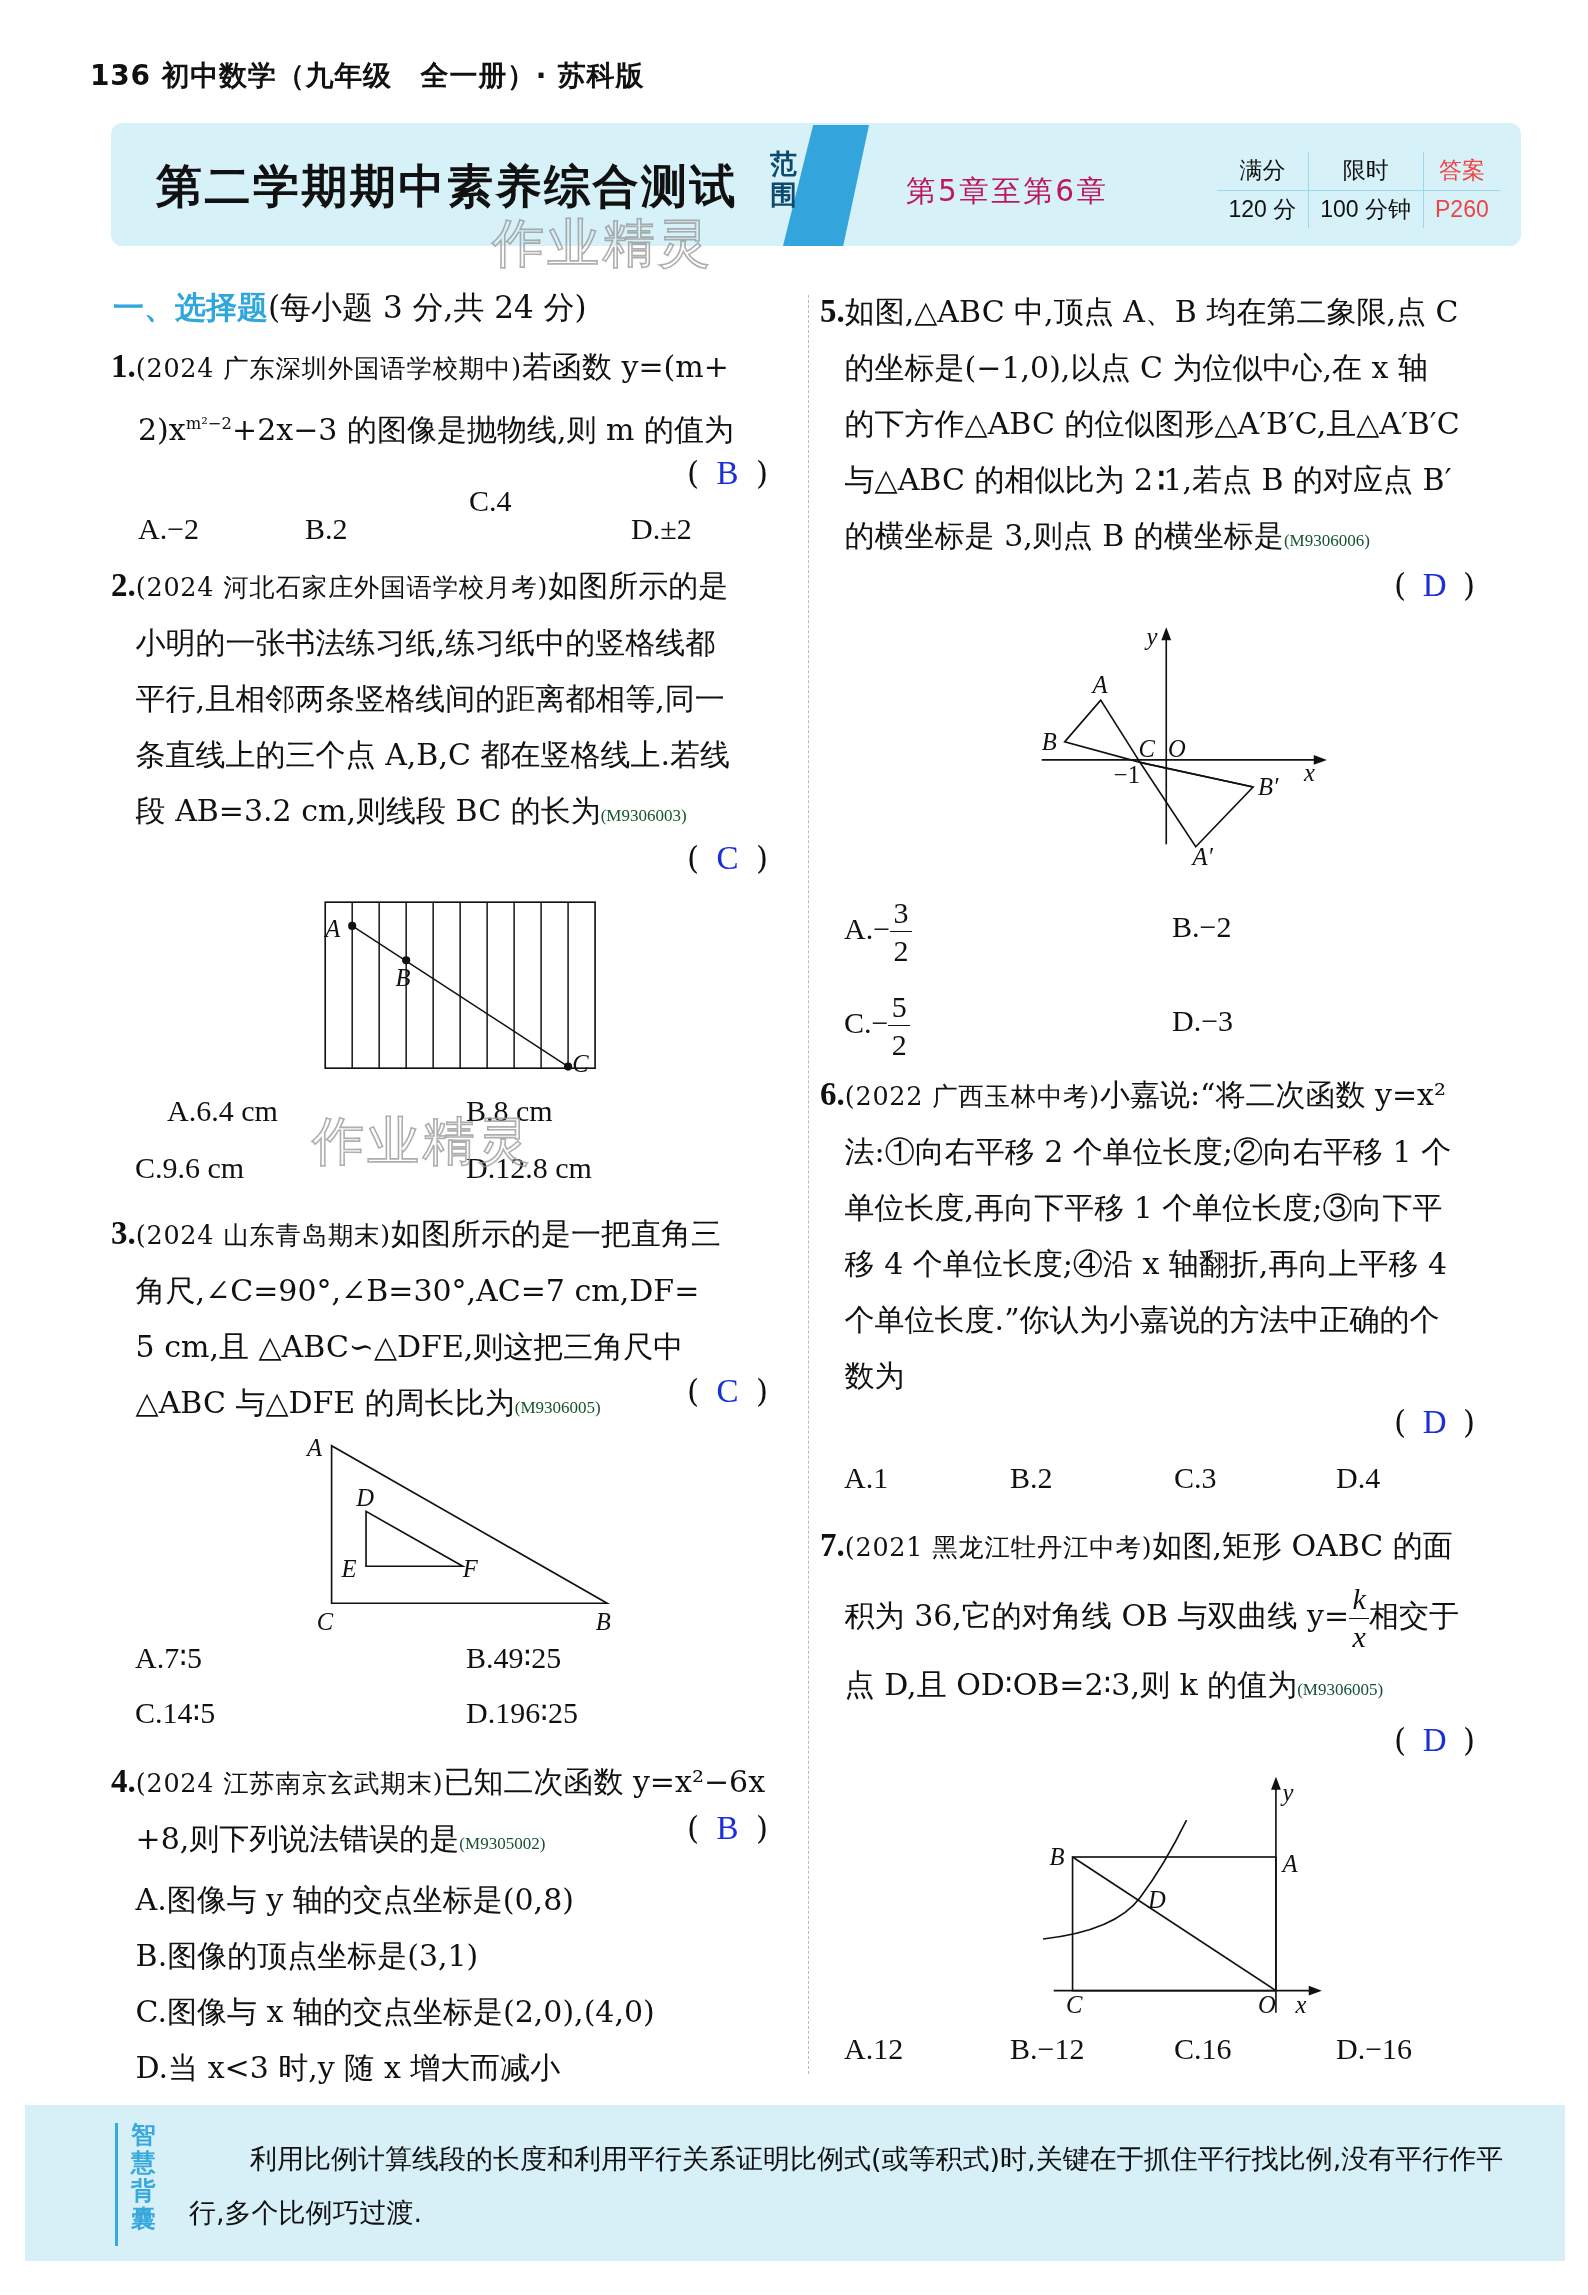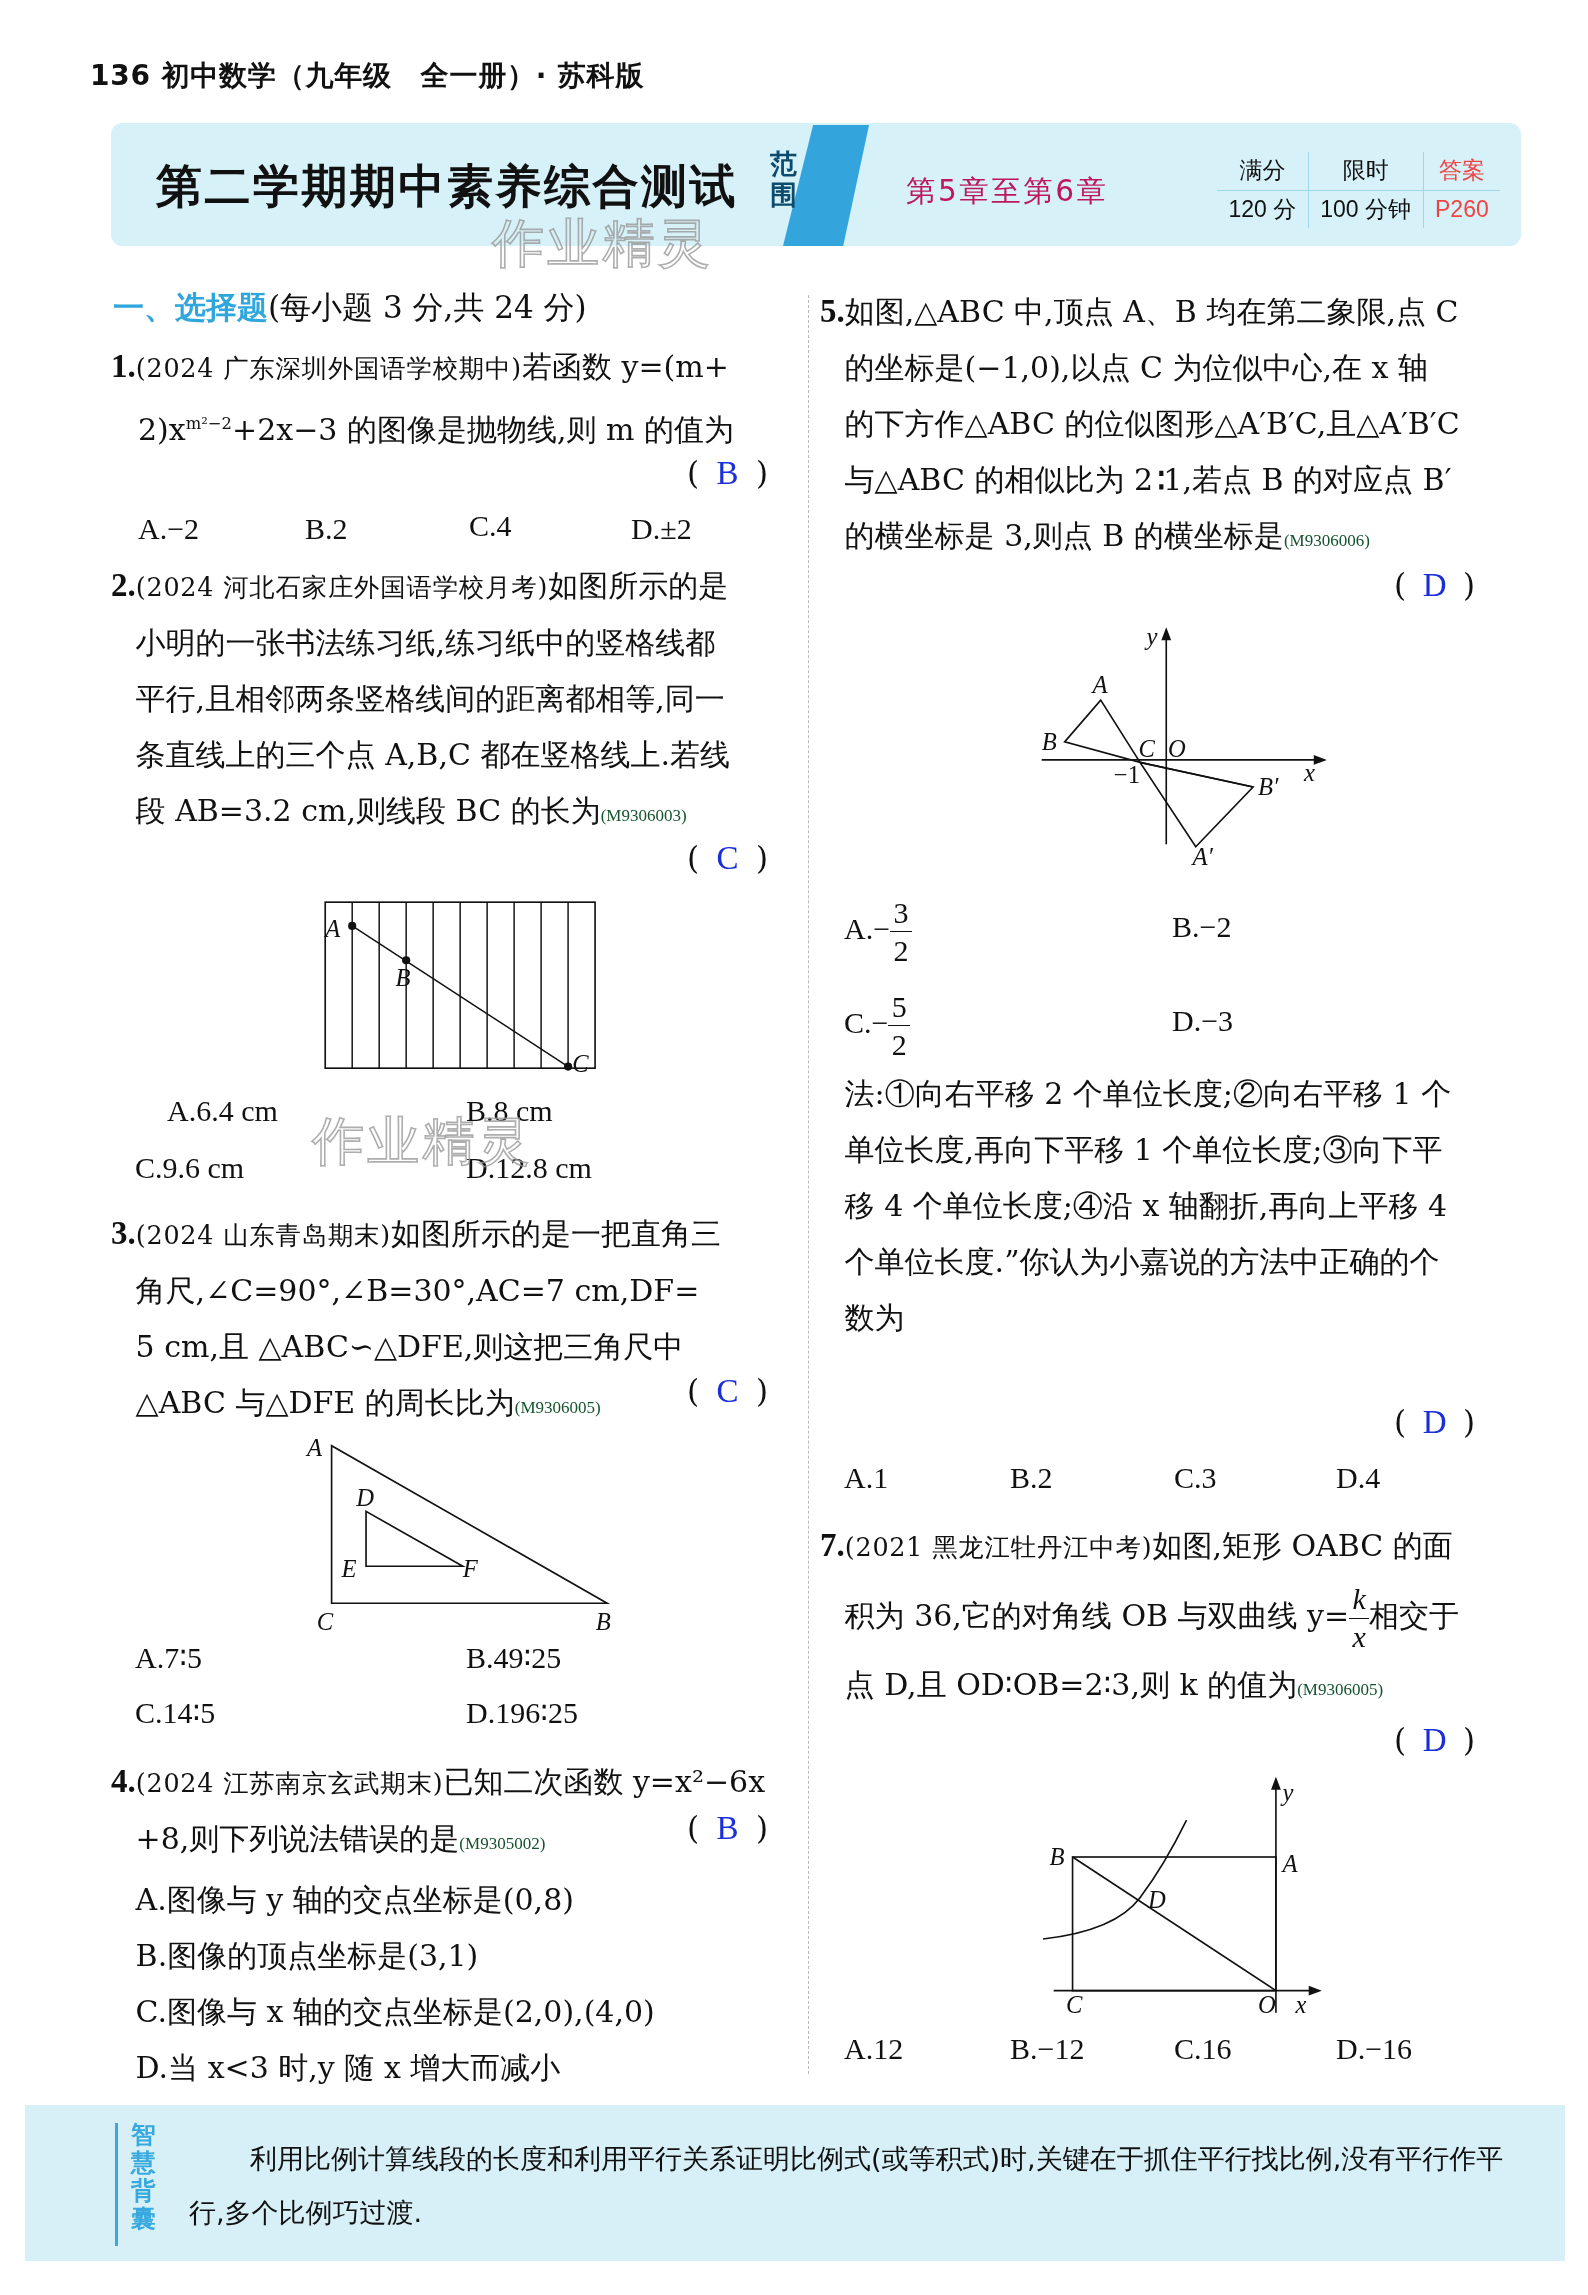--- a/index.html
+++ b/index.html
@@ -81,21 +81,21 @@
   <span class="blue">一、选择题</span><span>(每小题 3 分,共 24 分)</span>
 </div>
 
 <div class="q" style="left:111px;top:338px;width:680px;">
   <div><span class="qnum">1.</span><span class="src">(2024 广东深圳外国语学校期中)</span><span>若函数 y=(m+</span></div>
   <div style="padding-left:27px;"><span>2)x</span><sup style="font-size:16.4px;">m²−2</sup><span>+2x−3 的图像是抛物线,则 m 的值为</span></div>
 </div>
 <div class="bracket" style="left:687px;top:455px;">(<span class="answer">B</span>)</div>
 <div class="opt" style="left:138px;top:512px;">A.−2</div>
 <div class="opt" style="left:305px;top:512px;">B.2</div>
-<div class="opt" style="left:469px;top:509px;text-align:right;">C.4</div>
+<div class="opt" style="left:469px;top:484px;text-align:right;">C.4</div>
 <div class="opt" style="left:631px;top:512px;">D.±2</div>
 
 <div class="q" style="left:111px;top:557px;width:680px;">
   <div><span class="qnum">2.</span><span class="src">(2024 河北石家庄外国语学校月考)</span><span>如图所示的是</span></div>
   <div style="padding-left:24.6px;">小明的一张书法练习纸,练习纸中的竖格线都</div>
   <div style="padding-left:24.6px;">平行,且相邻两条竖格线间的距离都相等,同一</div>
   <div style="padding-left:24.6px;">条直线上的三个点 A,B,C 都在竖格线上.若线</div>
   <div style="padding-left:24.6px;"><span>段 AB=3.2 cm,则线段 BC 的长为</span><span class="code">(M9306003)</span></div>
 </div>
 <div class="bracket" style="left:687px;top:840px;">(<span class="answer">C</span>)</div>
@@ -193,20 +193,21 @@
       <span class="den">2</span>
     </span></div>
 <div class="opt" style="left:1172px;top:910px;">B.−2</div>
 <div class="opt" style="left:844px;top:992px;"><span>C.−</span><span class="frac">
       <span class="num">5</span>
       <span class="den">2</span>
     </span></div>
 <div class="opt" style="left:1172px;top:1004px;">D.−3</div>
 
 <div class="q" style="left:820px;top:1066px;width:705px;">
+  <div><span class="qnum">6.</span><span class="src">(2022 广西玉林中考)</span><span>小嘉说:“将二次函数 y=x²</span></div>
   <div style="padding-left:24.6px;">法:①向右平移 2 个单位长度;②向右平移 1 个</div>
   <div style="padding-left:24.6px;">单位长度,再向下平移 1 个单位长度;③向下平</div>
   <div style="padding-left:24.6px;">移 4 个单位长度;④沿 x 轴翻折,再向上平移 4</div>
   <div style="padding-left:24.6px;">个单位长度.”你认为小嘉说的方法中正确的个</div>
   <div style="padding-left:24.6px;">数为</div>
 </div>
 <div class="bracket" style="left:1394px;top:1404px;">(<span class="answer">D</span>)</div>
 <div class="opt" style="left:844px;top:1461px;">A.1</div>
 <div class="opt" style="left:1010px;top:1461px;">B.2</div>
 <div class="opt" style="left:1174px;top:1461px;">C.3</div>

